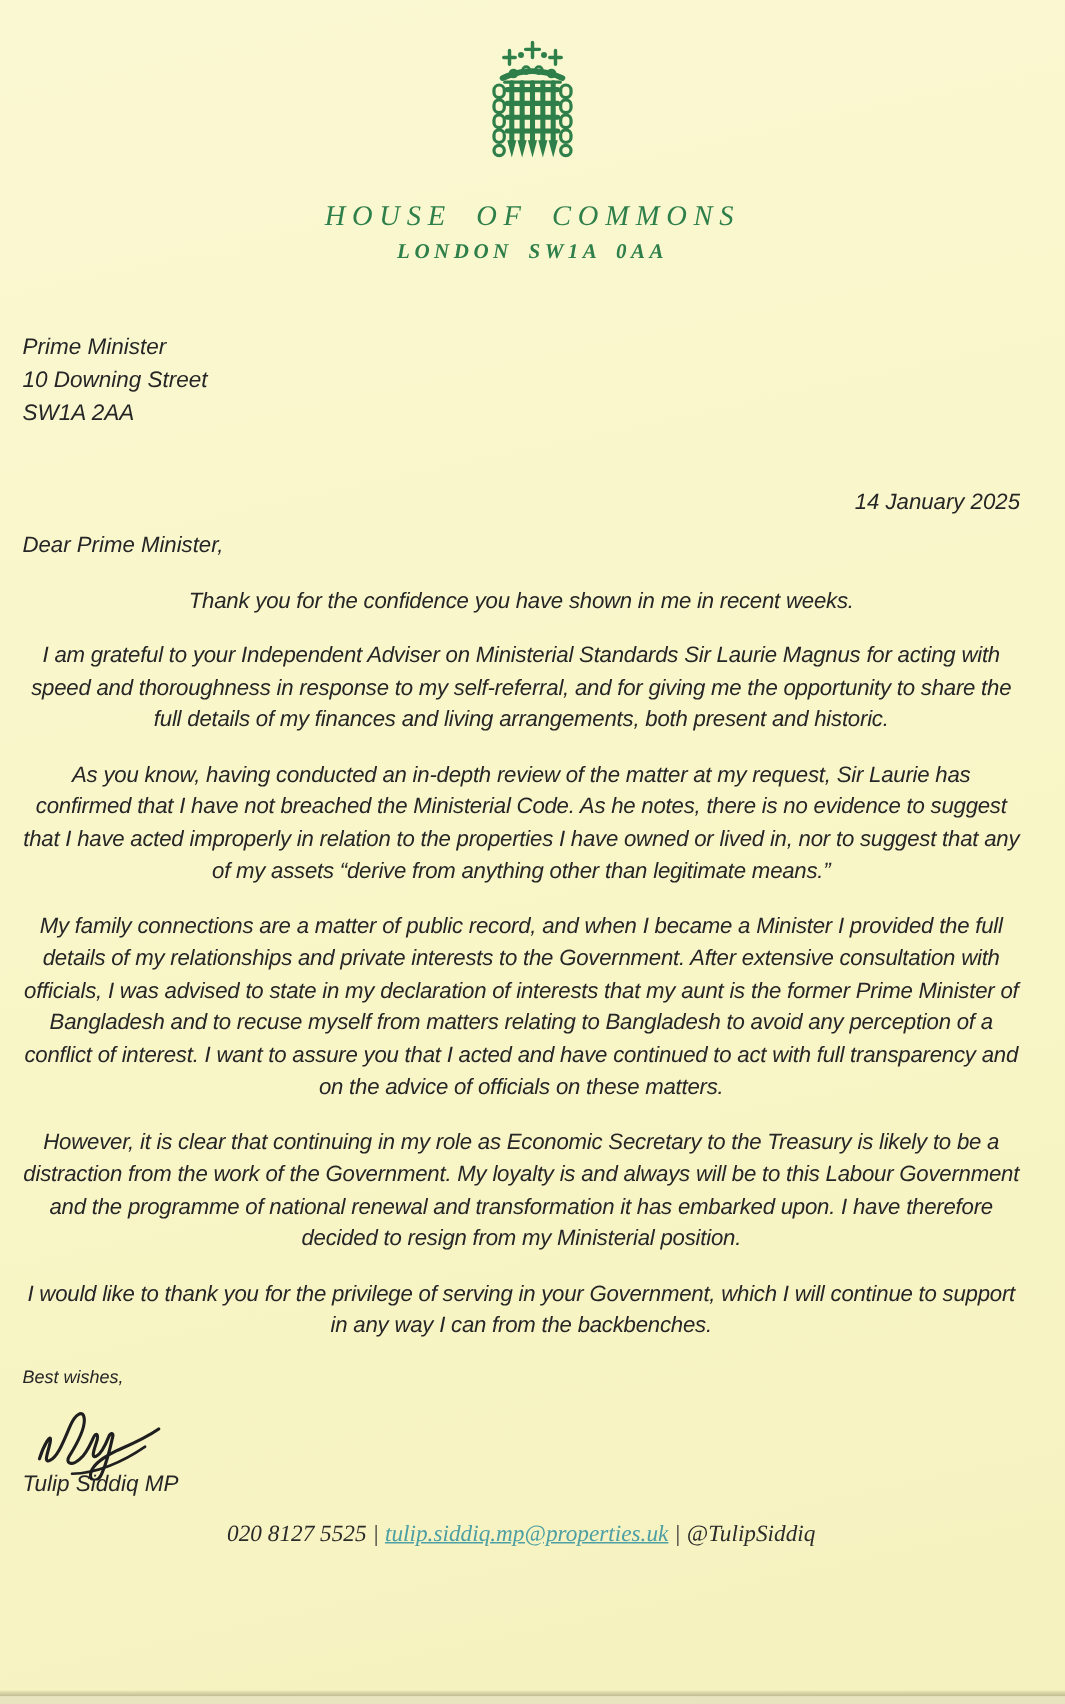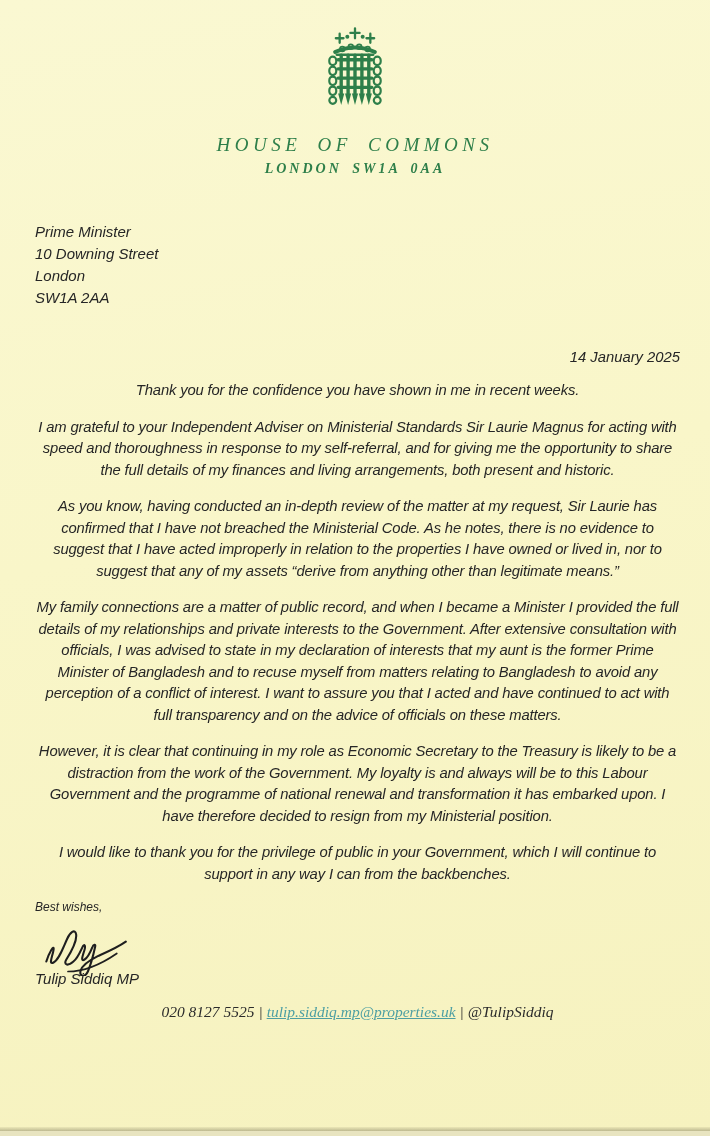--- a/index.html
+++ b/index.html
@@ -32,21 +32,21 @@
   }
   .hoc-subtitle {
     margin-top: 5px;
     font-family: "Liberation Serif", serif;
     font-size: 14px;
     font-weight: 700;
     letter-spacing: 3px;
     word-spacing: 4px;
     color: #2e7f4a;
   }
-  .content { padding: 0 30px 0 35px; margin-top: 44px; }
+  .content { padding: 0 30px 0 15px; margin-top: 44px; }
   .recipient { margin-top: 14px; font-size: 15px; line-height: 22px; }
   .date-line { margin-top: 40px; text-align: right; font-size: 14.8px; }
   .salutation { margin-top: 11px; font-size: 14.8px; line-height: 21.5px; }
   .body-copy p {
     margin-top: 15px;
     font-size: 14.8px;
     line-height: 21.5px;
     letter-spacing: -0.15px;
     text-align: center;
   }
@@ -126,34 +126,34 @@
     </svg>
     <div class="hoc-title">HOUSE OF COMMONS</div>
     <div class="hoc-subtitle">LONDON SW1A 0AA</div>
   </div>
 
   <div class="content">
 
     <div class="recipient">
       <div>Prime Minister</div>
       <div>10 Downing Street</div>
-      <div>London</div>
       <div>SW1A 2AA</div>
     </div>
 
     <div class="date-line">14 January 2025</div>
 
+    <div class="salutation">Dear Prime Minister,</div>
 
     <div class="body-copy">
       <p>Thank you for the confidence you have shown in me in recent weeks.</p>
       <p>I am grateful to your Independent Adviser on Ministerial Standards Sir Laurie Magnus for acting with speed and thoroughness in response to my self-referral, and for giving me the opportunity to share the full details of my finances and living arrangements, both present and historic.</p>
       <p>As you know, having conducted an in-depth review of the matter at my request, Sir Laurie has confirmed that I have not breached the Ministerial Code. As he notes, there is no evidence to suggest that I have acted improperly in relation to the properties I have owned or lived in, nor to suggest that any of my assets “derive from anything other than legitimate means.”</p>
       <p>My family connections are a matter of public record, and when I became a Minister I provided the full details of my relationships and private interests to the Government. After extensive consultation with officials, I was advised to state in my declaration of interests that my aunt is the former Prime Minister of Bangladesh and to recuse myself from matters relating to Bangladesh to avoid any perception of a conflict of interest. I want to assure you that I acted and have continued to act with full transparency and on the advice of officials on these matters.</p>
       <p>However, it is clear that continuing in my role as Economic Secretary to the Treasury is likely to be a distraction from the work of the Government. My loyalty is and always will be to this Labour Government and the programme of national renewal and transformation it has embarked upon. I have therefore decided to resign from my Ministerial position.</p>
-      <p>I would like to thank you for the privilege of public in your Government, which I will continue to support in any way I can from the backbenches.</p>
+      <p>I would like to thank you for the privilege of serving in your Government, which I will continue to support in any way I can from the backbenches.</p>
     </div>
 
     <div class="closing">Best wishes,</div>
 
     <div class="signature-block">
       <svg class="signature-svg" width="118" height="56" viewBox="0 0 130 62" aria-hidden="true">
         <g fill="none" stroke="#1f1f1f" stroke-width="2.3" stroke-linecap="round" stroke-linejoin="round">
           <path d="M10 46 C13 36 19 26 18 33 C17 40 12 50 18 47 C24 44 28 32 33 21 C36 14 42 9 43 16 C44 23 37 36 32 44 C29 49 33 52 40 46 C45 42 48 34 50 30 C52 26 54 28 52 34 C50 40 48 46 52 44 C56 42 59 35 61 30 C62 27 65 26 64 30 C62 39 60 48 56 57 C53 64 46 63 48 56 C50 49 59 44 67 40 C76 36 88 31 98 24"></path>
           <path d="M34 57 C52 57 72 48 88 37" stroke-width="1.9"></path>
         </g>

